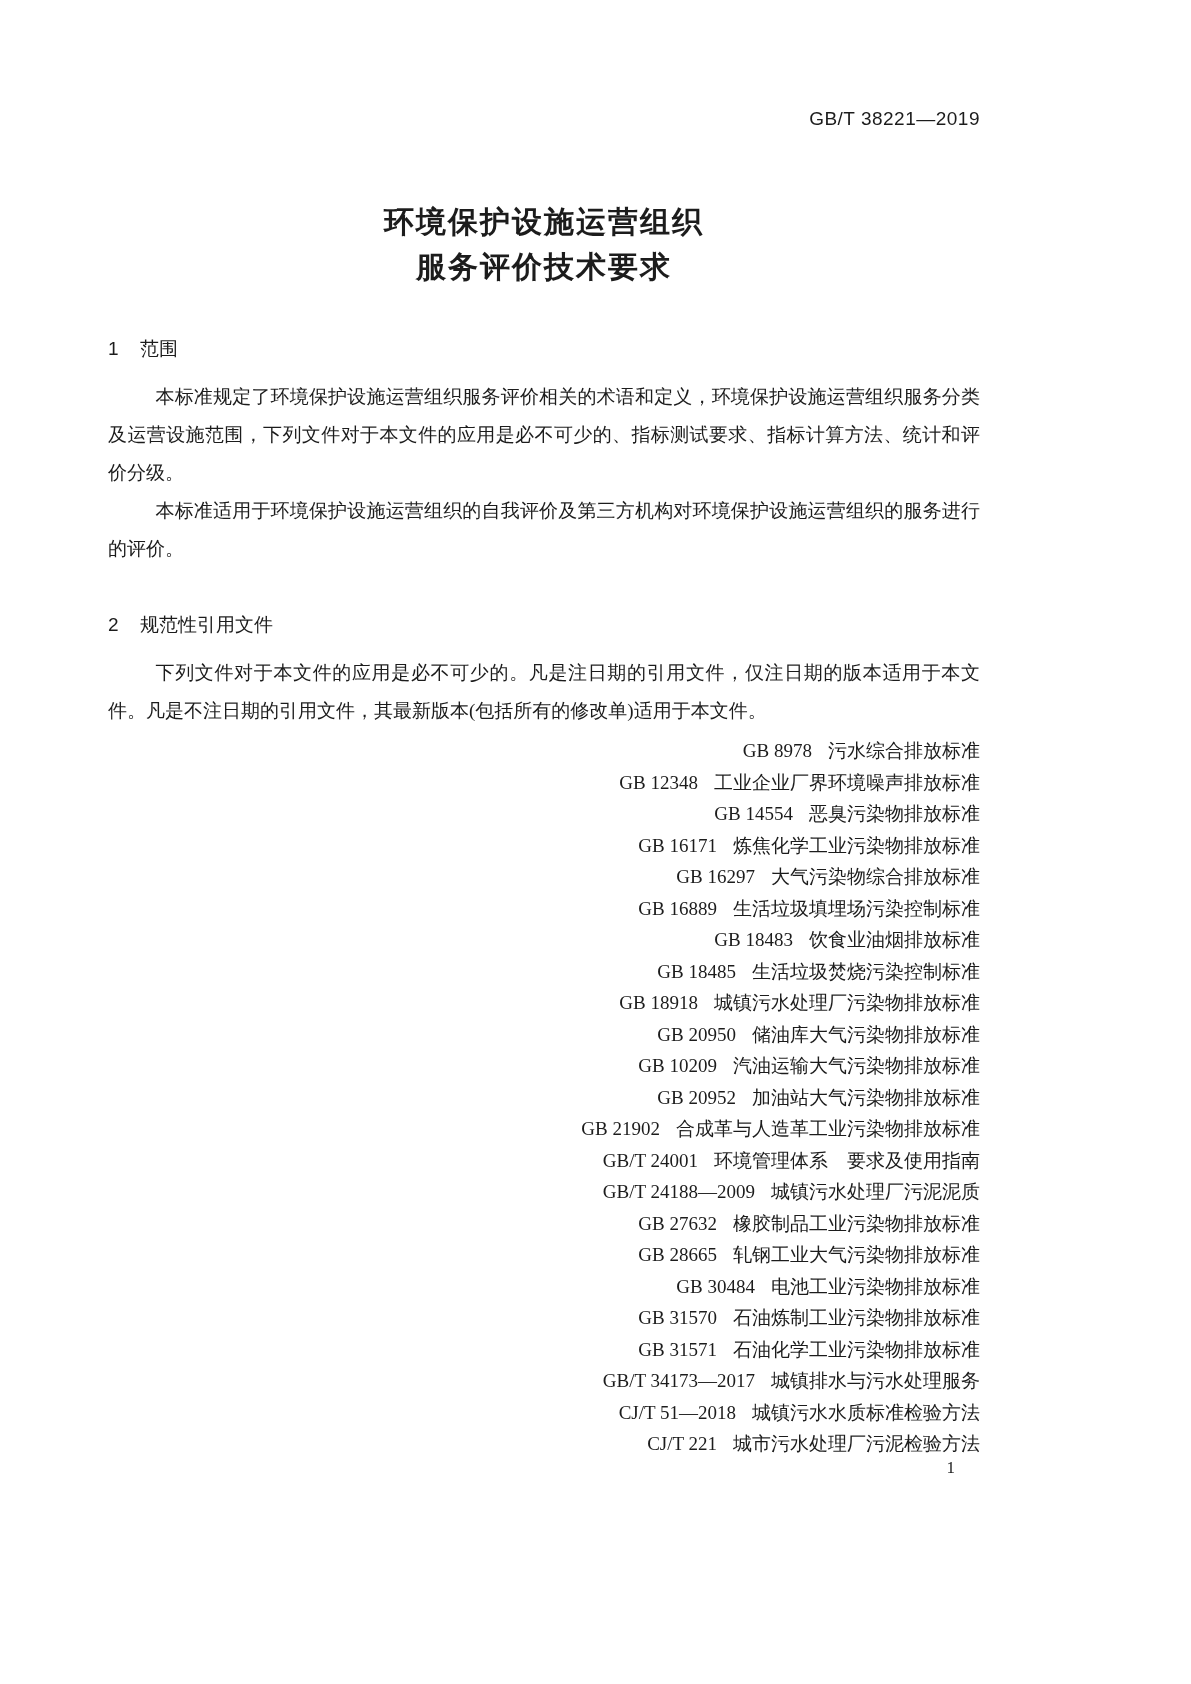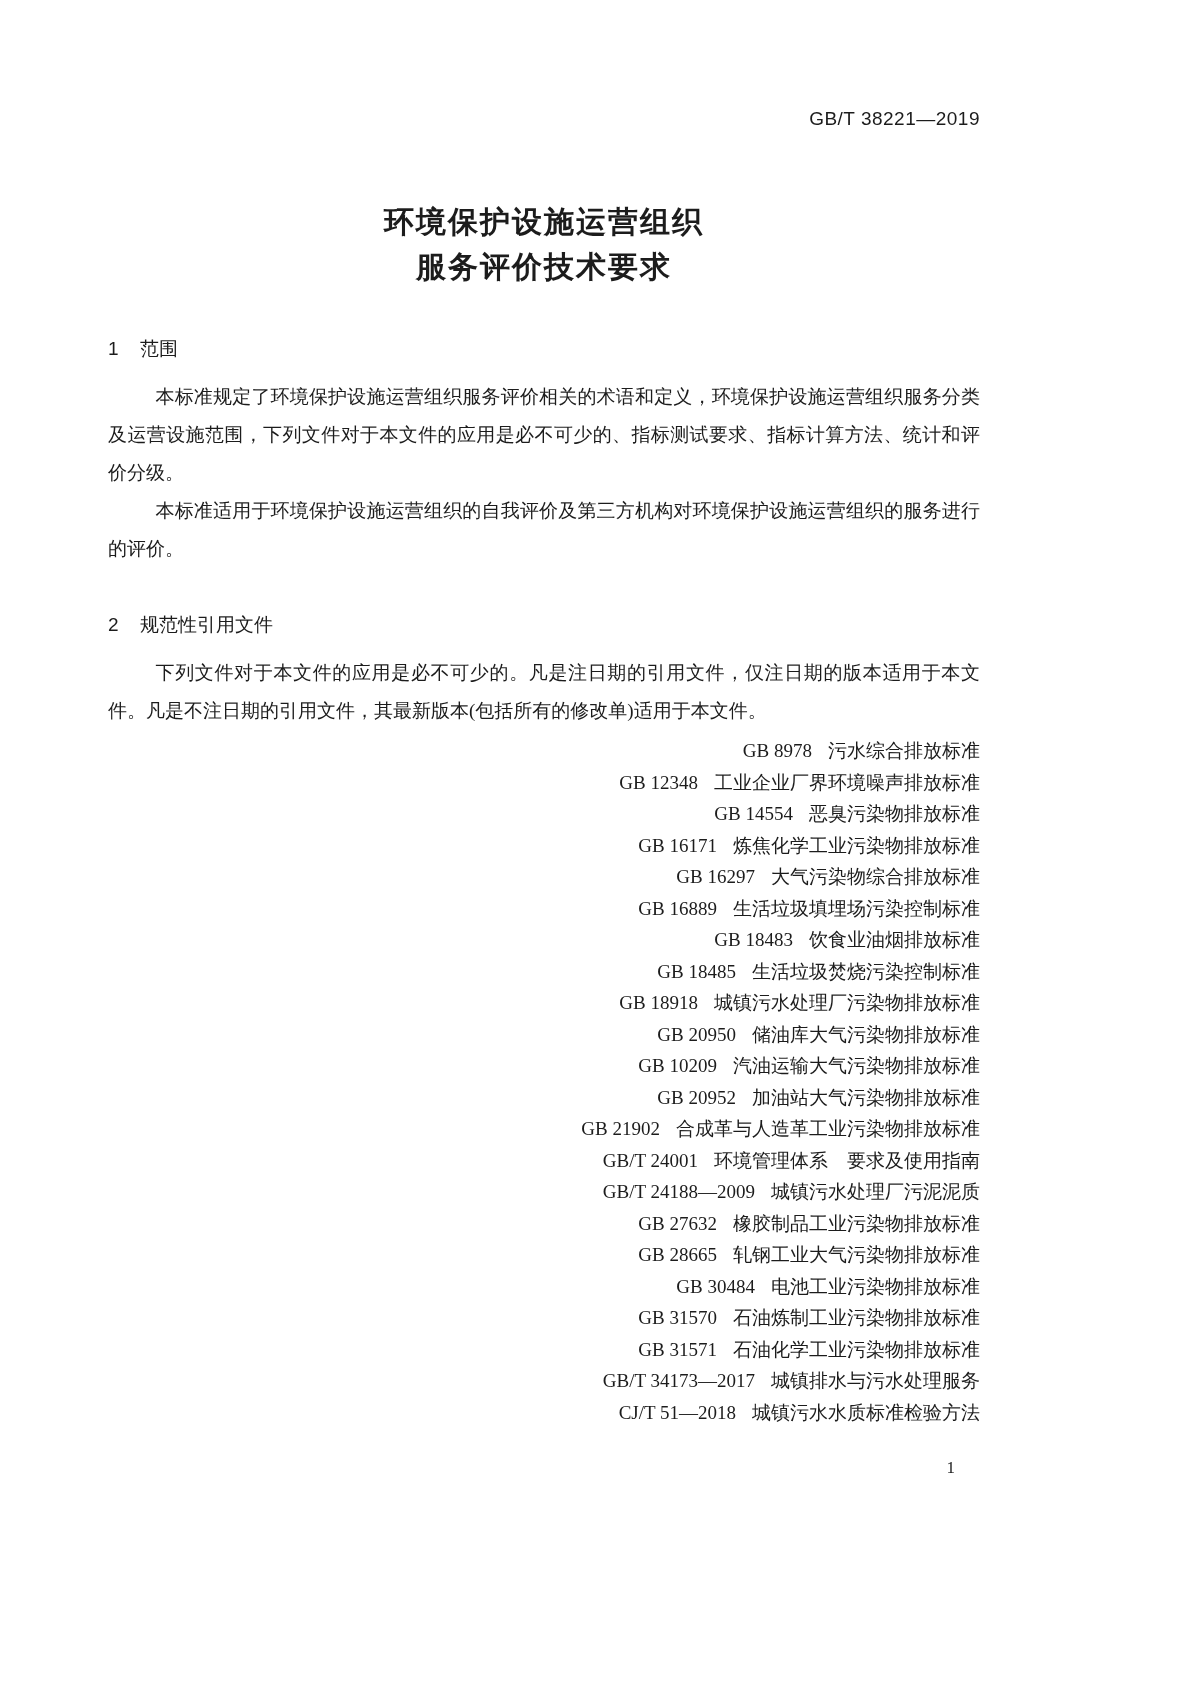--- a/index.html
+++ b/index.html
@@ -179,18 +179,21 @@
 
 
   <div class="ref-row">
     <span class="ref-code">GB/T 34173—2017</span><span class="ref-title">城镇排水与污水处理服务</span>
   </div>
 
   <div class="ref-row">
     <span class="ref-code">CJ/T 51—2018</span><span class="ref-title">城镇污水水质标准检验方法</span>
   </div>
 
+  <div class="ref-row">
+    <span class="ref-code">CJ/T 221</span><span class="ref-title">城市污水处理厂污泥检验方法</span>
+  </div>
 </div>
 
   </div>
 
   <div class="page-number">1</div>
 </div>
 
 </body></html>

